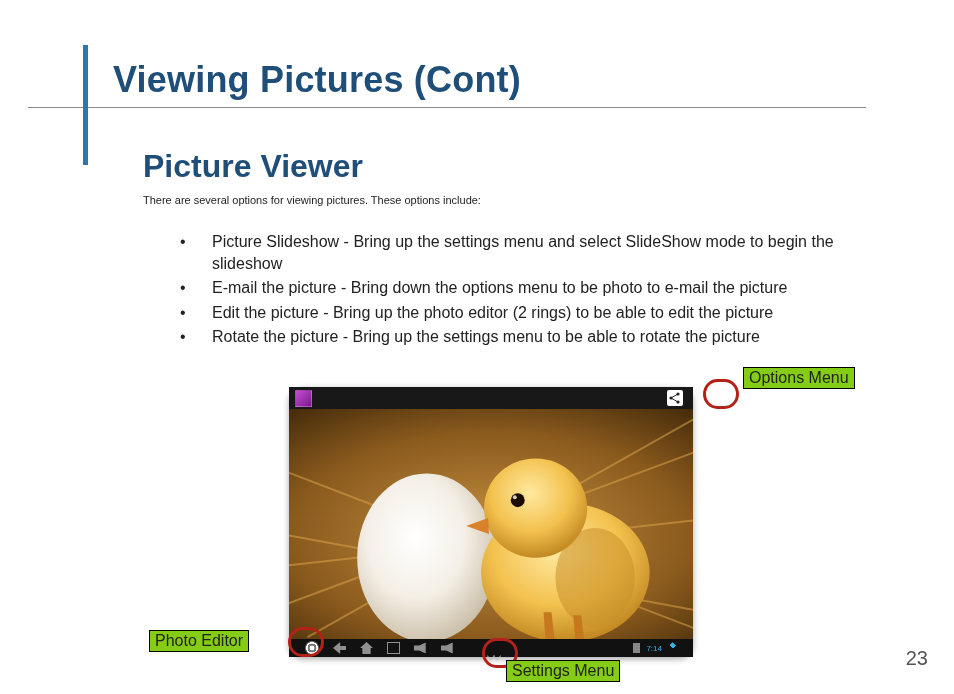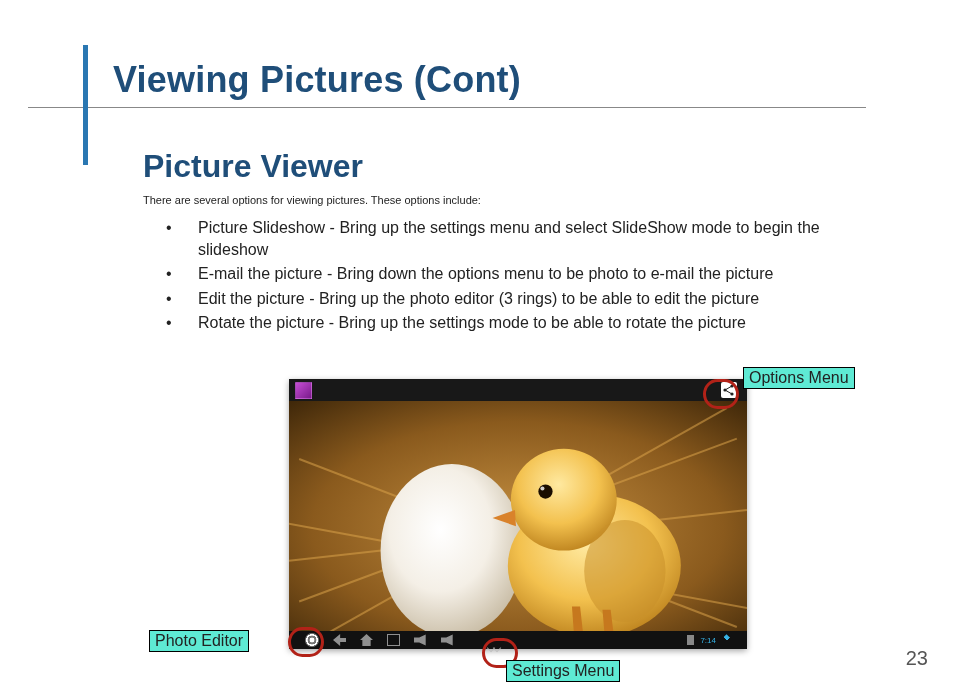--- a/index.html
+++ b/index.html
@@ -9,26 +9,26 @@
   .rule-h{position:absolute;left:28px;top:107px;width:838px;border-top:1px solid #888}
   .rule-v{position:absolute;left:83px;top:45px;height:120px;border-left:5px solid #2A77B2}
 
   
   .h1{position:absolute;left:113px;top:59px;color:#1F4E79;font-family:"Century Gothic","Avant Garde",sans-serif;font-weight:700;font-size:36px;letter-spacing:.2px}
   .h1 .small{font-size:36px;font-weight:700}
   .h2{position:absolute;left:143px;top:148px;color:#1F4E79;font-family:"Century Gothic","Avant Garde",sans-serif;font-weight:700;font-size:32px}
 
   .intro{position:absolute;left:143px;top:194px;font-size:11px;color:#222}
 
-  ul.bullets{position:absolute;left:148px;top:212px;width:715px;margin:2px;padding:0;list-style:none;font-size:16px;color:#222;line-height:1.35}
+  ul.bullets{position:absolute;left:148px;top:212px;width:715px;margin:16px;padding:0;list-style:none;font-size:16px;color:#222;line-height:1.35}
   ul.bullets>li{position:relative;padding-left:48px;margin:3px 0}
   ul.bullets>li::before{content:"•";position:absolute;left:16px;top:0}
 
   
-  .shot{position:absolute;left:289px;top:379px;width:458px;height:270px;background:#000;border-radius:2px;box-shadow:0 2px 6px rgba(0,0,0,.35)}
+  .shot{position:absolute;left:289px;top:387px;width:404px;height:270px;background:#000;border-radius:14px;box-shadow:0 2px 6px rgba(0,0,0,.35)}
   .topbar{position:absolute;left:0;top:0;right:0;height:22px;background:#181818}
   .app-ico{position:absolute;left:6px;top:3px;width:15px;height:15px;background:linear-gradient(135deg,#c44dd3,#7a1b8b);border:1px solid #fff2}
   .share-ico{position:absolute;right:10px;top:3px;width:16px;height:16px;background:#fff;border-radius:2px}
   .share-ico svg{display:block}
   .photo{position:absolute;left:0;top:22px;right:0;bottom:18px;overflow:hidden;display:flex;align-items:center;justify-content:center}
   .navbar{position:absolute;left:0;right:0;bottom:0;height:18px;background:#111;display:flex;align-items:center;gap:14px;padding:0 16px}
   .navbar .nav{width:13px;height:12px;opacity:.75}
   .navbar .sp{flex:1}
   .sys{display:flex;align-items:center;gap:6px}
   .clock{color:#36b3e6;font-size:8px;font-family:sans-serif}
@@ -48,21 +48,21 @@
   svg.chick{width:100%;height:100%}
 
   
   .ring{position:absolute;width:32px;height:32px;border:3px solid #B22218;border-radius:50%;box-sizing:border-box;z-index:5}
   .ring.wide{border-radius:48%/60%}
   #r-editor{left:288px;top:627px;width:36px;height:30px}
   #r-options{left:703px;top:379px;width:36px;height:30px}
   #r-settings{left:482px;top:638px;width:36px;height:30px}
 
   
-  .tag{position:absolute;border:1.2px solid #000;background:#5eead4;font-family:"Segoe UI","Myriad Pro",sans-serif;font-size:16px;color:#222;padding:0 5px;height:20px;line-height:20px;white-space:nowrap;z-index:6}
+  .tag{position:absolute;border:1.2px solid #000;background:#84cc16;font-family:"Segoe UI","Myriad Pro",sans-serif;font-size:16px;color:#222;padding:0 5px;height:20px;line-height:20px;white-space:nowrap;z-index:6}
 
   
   .pnum{position:absolute;right:26px;bottom:24px;font-size:20px;color:#555;font-family:Arial,Helvetica,sans-serif}
 </style>
 </head>
 <body>
 
 <div class="page">
 
   <div class="rule-h"></div>
@@ -73,22 +73,22 @@
     <span class="small">(Cont)</span>
   </div>
 
   <div class="h2">Picture Viewer</div>
 
   <div class="intro">There are several options for viewing pictures.  These options include:</div>
 
   <ul class="bullets">
     <li>Picture Slideshow - Bring up the settings menu and select SlideShow mode to begin the slideshow</li>
     <li>E-mail the picture - Bring down the options menu to be photo to e-mail the picture</li>
-    <li>Edit the picture - Bring up the photo editor (3 rings) to be able to edit the picture</li>
-    <li>Rotate the picture - Bring up the settings mode to be able to rotate the picture</li>
+    <li>Edit the picture - Bring up the photo editor (2 rings) to be able to edit the picture</li>
+    <li>Rotate the picture - Bring up the settings menu to be able to rotate the picture</li>
   </ul>
 
   <div class="shot">
     <div class="topbar">
       <div class="app-ico"></div>
       <div class="share-ico">
         <svg viewBox="0 0 16 16">
             <circle cx="4" cy="8" r="1.6" fill="#222"></circle>
             <circle cx="11" cy="4" r="1.6" fill="#222"></circle>
             <circle cx="11" cy="12" r="1.6" fill="#222"></circle>

